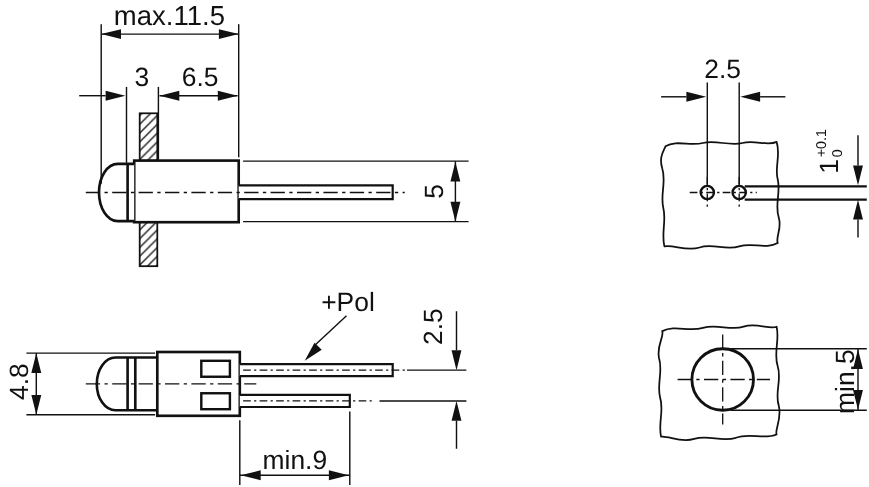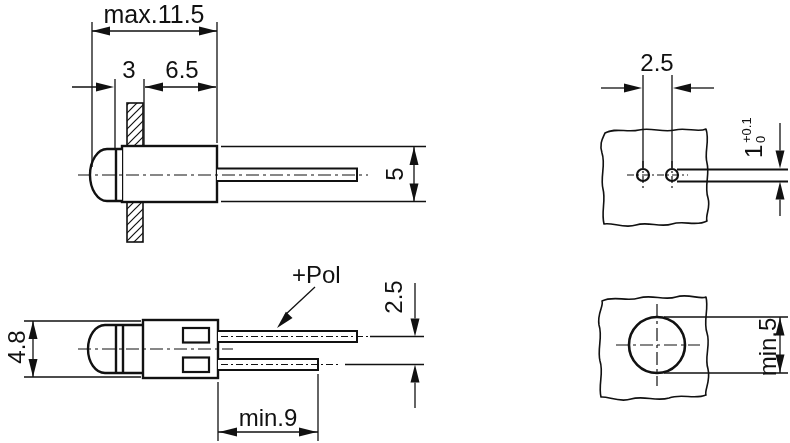--- a/index.html
+++ b/index.html
@@ -1,16 +1,16 @@
 <!DOCTYPE html>
 <html><head>
 <meta charset="utf-8">
 <style>
   html,body{margin:0;padding:0;background:#fff;}
-  .canvas{width:790px;height:443px;background:#ffffff;position:relative;overflow:hidden;border-radius:16px;}
+  .canvas{width:790px;height:443px;background:#ffffff;position:relative;overflow:hidden;}
   svg{display:block;}
   text{font-family:"Liberation Sans","DejaVu Sans",sans-serif;fill:#111;}
   .dimtxt{font-size:24px;}
   .dimtxt-lg{font-size:25px;}
   .toltxt{font-size:13px;}
   .obj{stroke:#111;stroke-width:2.4;fill:none;}
   .objfill{stroke:#111;stroke-width:2.4;fill:#fff;}
   .lead{stroke:#111;stroke-width:2;fill:#fff;}
   .leadline{stroke:#111;stroke-width:2;fill:none;}
   .thin{stroke:#111;stroke-width:1.3;fill:none;}

